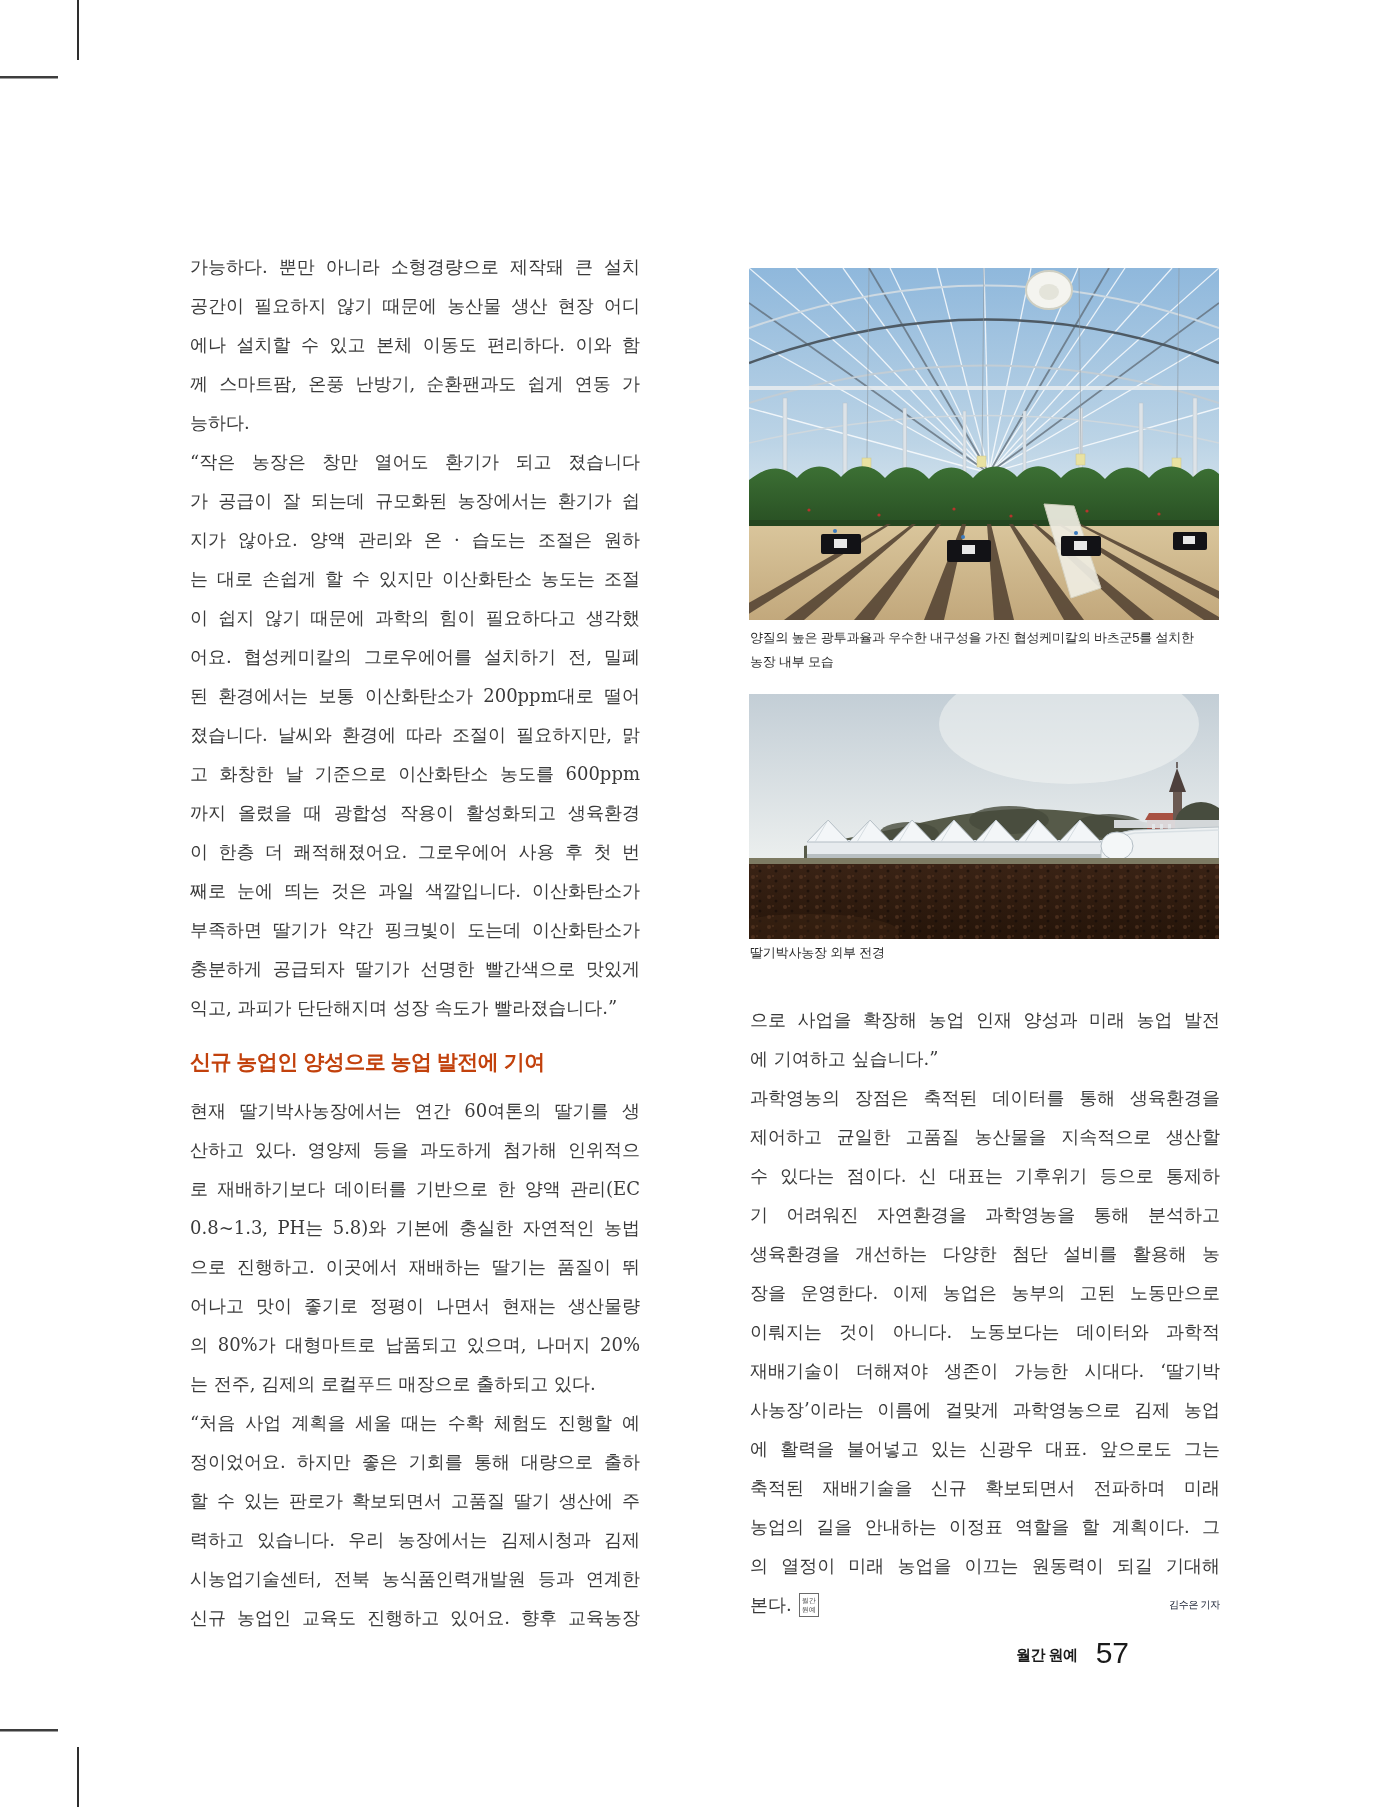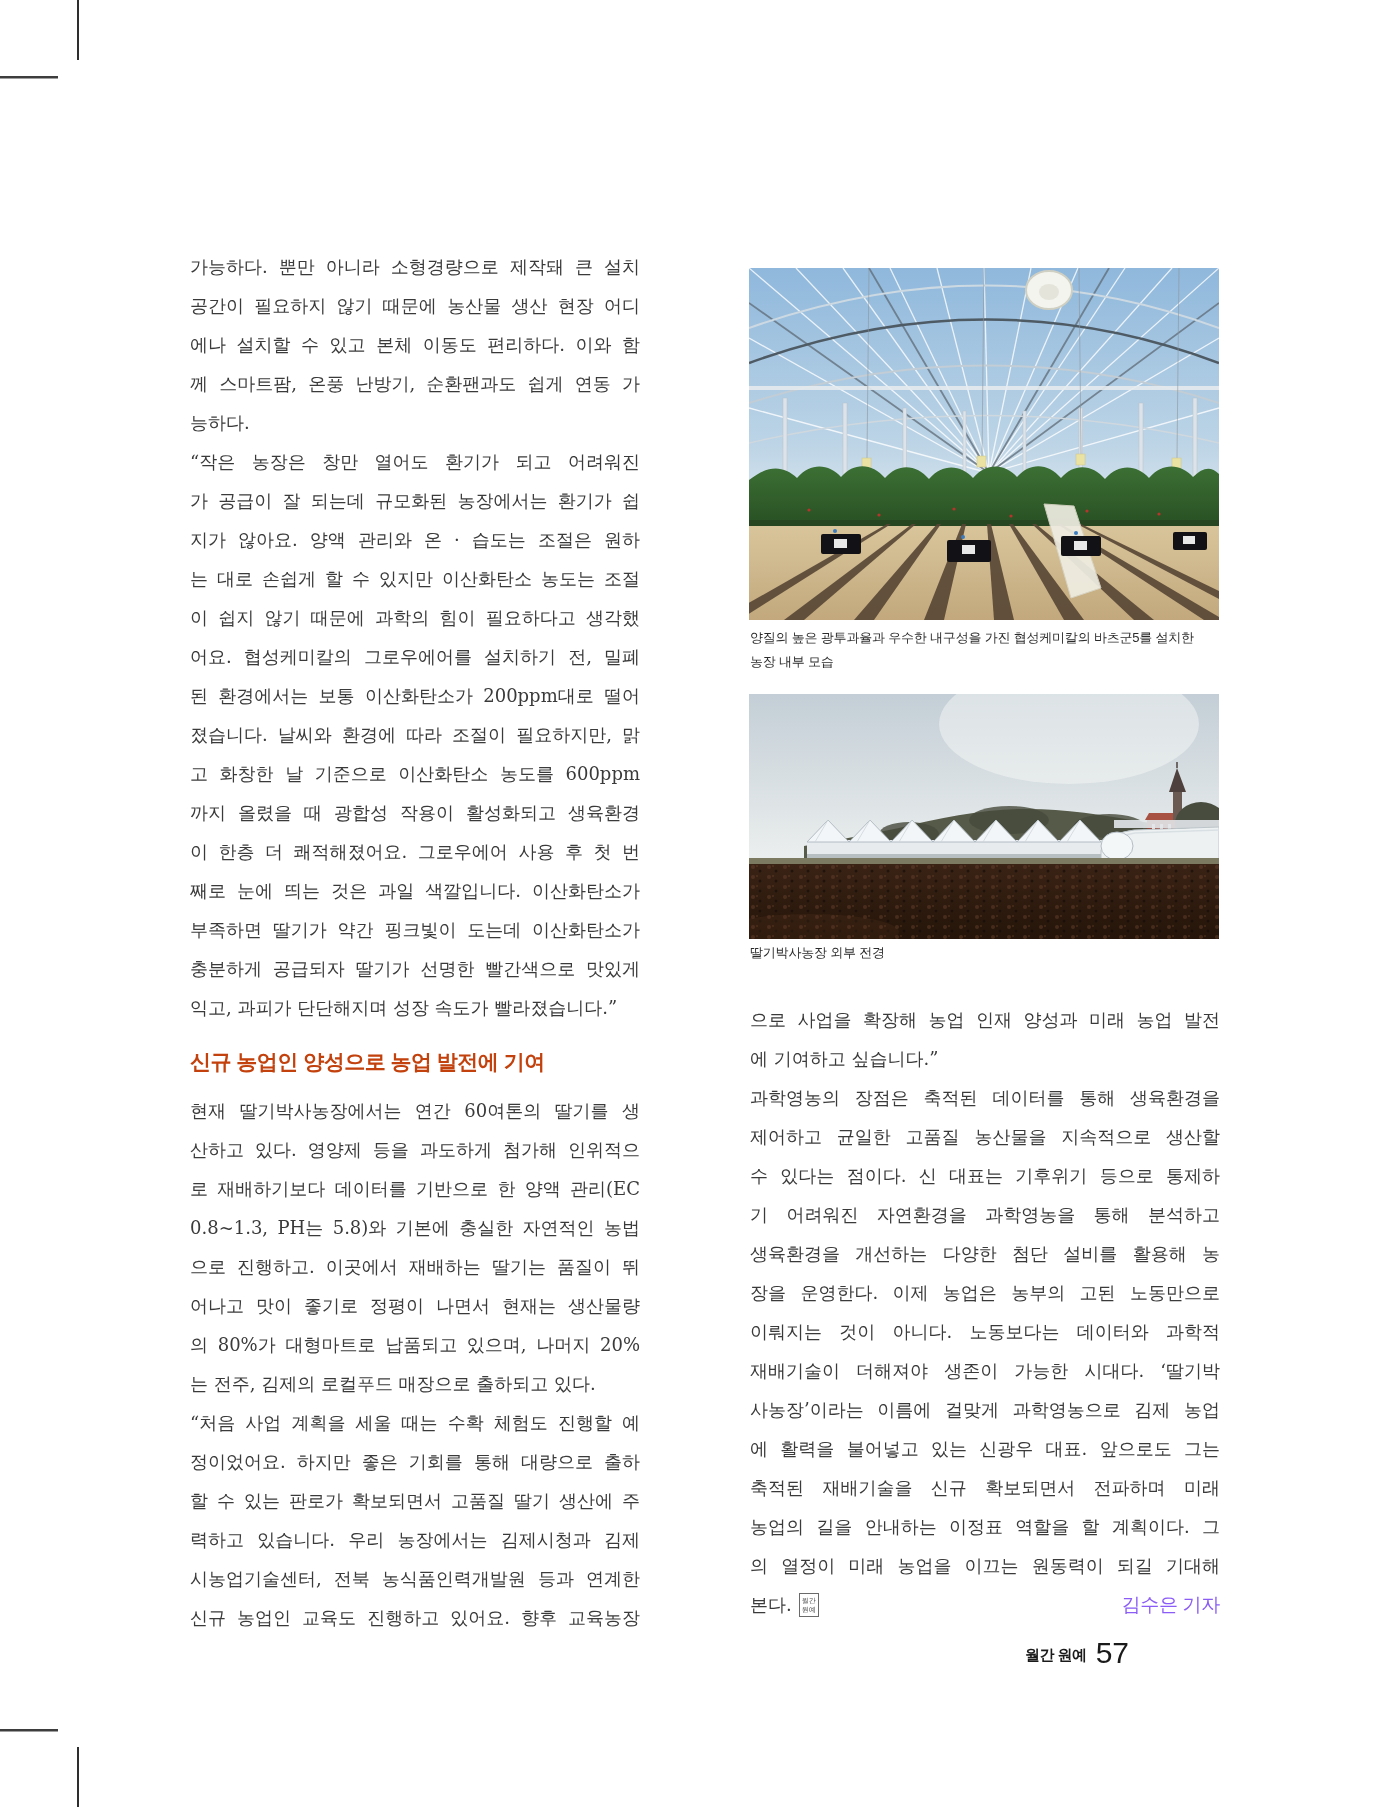--- a/index.html
+++ b/index.html
@@ -25,23 +25,23 @@
         font-size:13px;line-height:24px;color:#2b2b2b;letter-spacing:-0.2px;}
   .caption1{top:626px;}
   .caption2{top:941px;}
   
   .byline-row{display:flex;justify-content:space-between;align-items:flex-start;height:39px;}
   .byline-left{display:inline-flex;align-items:center;gap:7px;}
   .seal{display:inline-block;width:20px;height:24px;border:1px solid #6a6a6a;box-sizing:border-box;
         font-family:"Liberation Sans",sans-serif;font-size:7px;line-height:9px;color:#4a4a4a;
         text-align:center;padding-top:2px;letter-spacing:0;}
   .seal span{display:block;}
-  .reporter{font-family:"Liberation Sans","DejaVu Sans",sans-serif;font-size:19px;color:#8b5cf6;letter-spacing:-0.3px;}
-  
-  .footer{position:absolute;right:167px;top:1638px;display:flex;align-items:flex-end;gap:9px;color:#1a1a1a;}
+  .reporter{font-family:"Liberation Sans","DejaVu Sans",sans-serif;font-size:10px;color:#0f172a;letter-spacing:-0.3px;}
+  
+  .footer{position:absolute;right:167px;top:1638px;display:flex;align-items:flex-end;gap:18px;color:#1a1a1a;}
   .footer .mag{font-family:"Liberation Sans",sans-serif;font-weight:bold;font-size:15px;line-height:20px;
         padding-bottom:3px;letter-spacing:-0.5px;}
   .footer .pnum{font-family:"Liberation Sans","DejaVu Sans",sans-serif;font-size:30px;line-height:30px;font-weight:normal;}
 </style>
 </head>
 <body>
 
 <div class="page">
 
   <div class="cm-v" style="left:77px;top:0;height:60px"></div>
@@ -53,21 +53,21 @@
   <div class="cm-h" style="left:1335px;top:1729px;width:58px"></div>
   <div class="cm-v" style="left:1316px;top:1747px;height:60px"></div>
 
   <div class="col col-left">
     <div>
         <div class="tl">가능하다. 뿐만 아니라 소형경량으로 제작돼 큰 설치</div>
         <div class="tl">공간이 필요하지 않기 때문에 농산물 생산 현장 어디</div>
         <div class="tl">에나 설치할 수 있고 본체 이동도 편리하다. 이와 함</div>
         <div class="tl">께 스마트팜, 온풍 난방기, 순환팬과도 쉽게 연동 가</div>
         <div class="tl nj">능하다.</div>
-        <div class="tl">“작은 농장은 창만 열어도 환기가 되고 어려워진</div>
+        <div class="tl">“작은 농장은 창만 열어도 환기가 되고 졌습니다</div>
         <div class="tl">가 공급이 잘 되는데 규모화된 농장에서는 환기가 쉽</div>
         <div class="tl">지가 않아요. 양액 관리와 온 · 습도는 조절은 원하</div>
         <div class="tl">는 대로 손쉽게 할 수 있지만 이산화탄소 농도는 조절</div>
         <div class="tl">이 쉽지 않기 때문에 과학의 힘이 필요하다고 생각했</div>
         <div class="tl">어요. 협성케미칼의 그로우에어를 설치하기 전, 밀폐</div>
         <div class="tl">된 환경에서는 보통 이산화탄소가 200ppm대로 떨어</div>
         <div class="tl">졌습니다. 날씨와 환경에 따라 조절이 필요하지만, 맑</div>
         <div class="tl">고 화창한 날 기준으로 이산화탄소 농도를 600ppm</div>
         <div class="tl">까지 올렸을 때 광합성 작용이 활성화되고 생육환경</div>
         <div class="tl">이 한층 더 쾌적해졌어요. 그로우에어 사용 후 첫 번</div>

